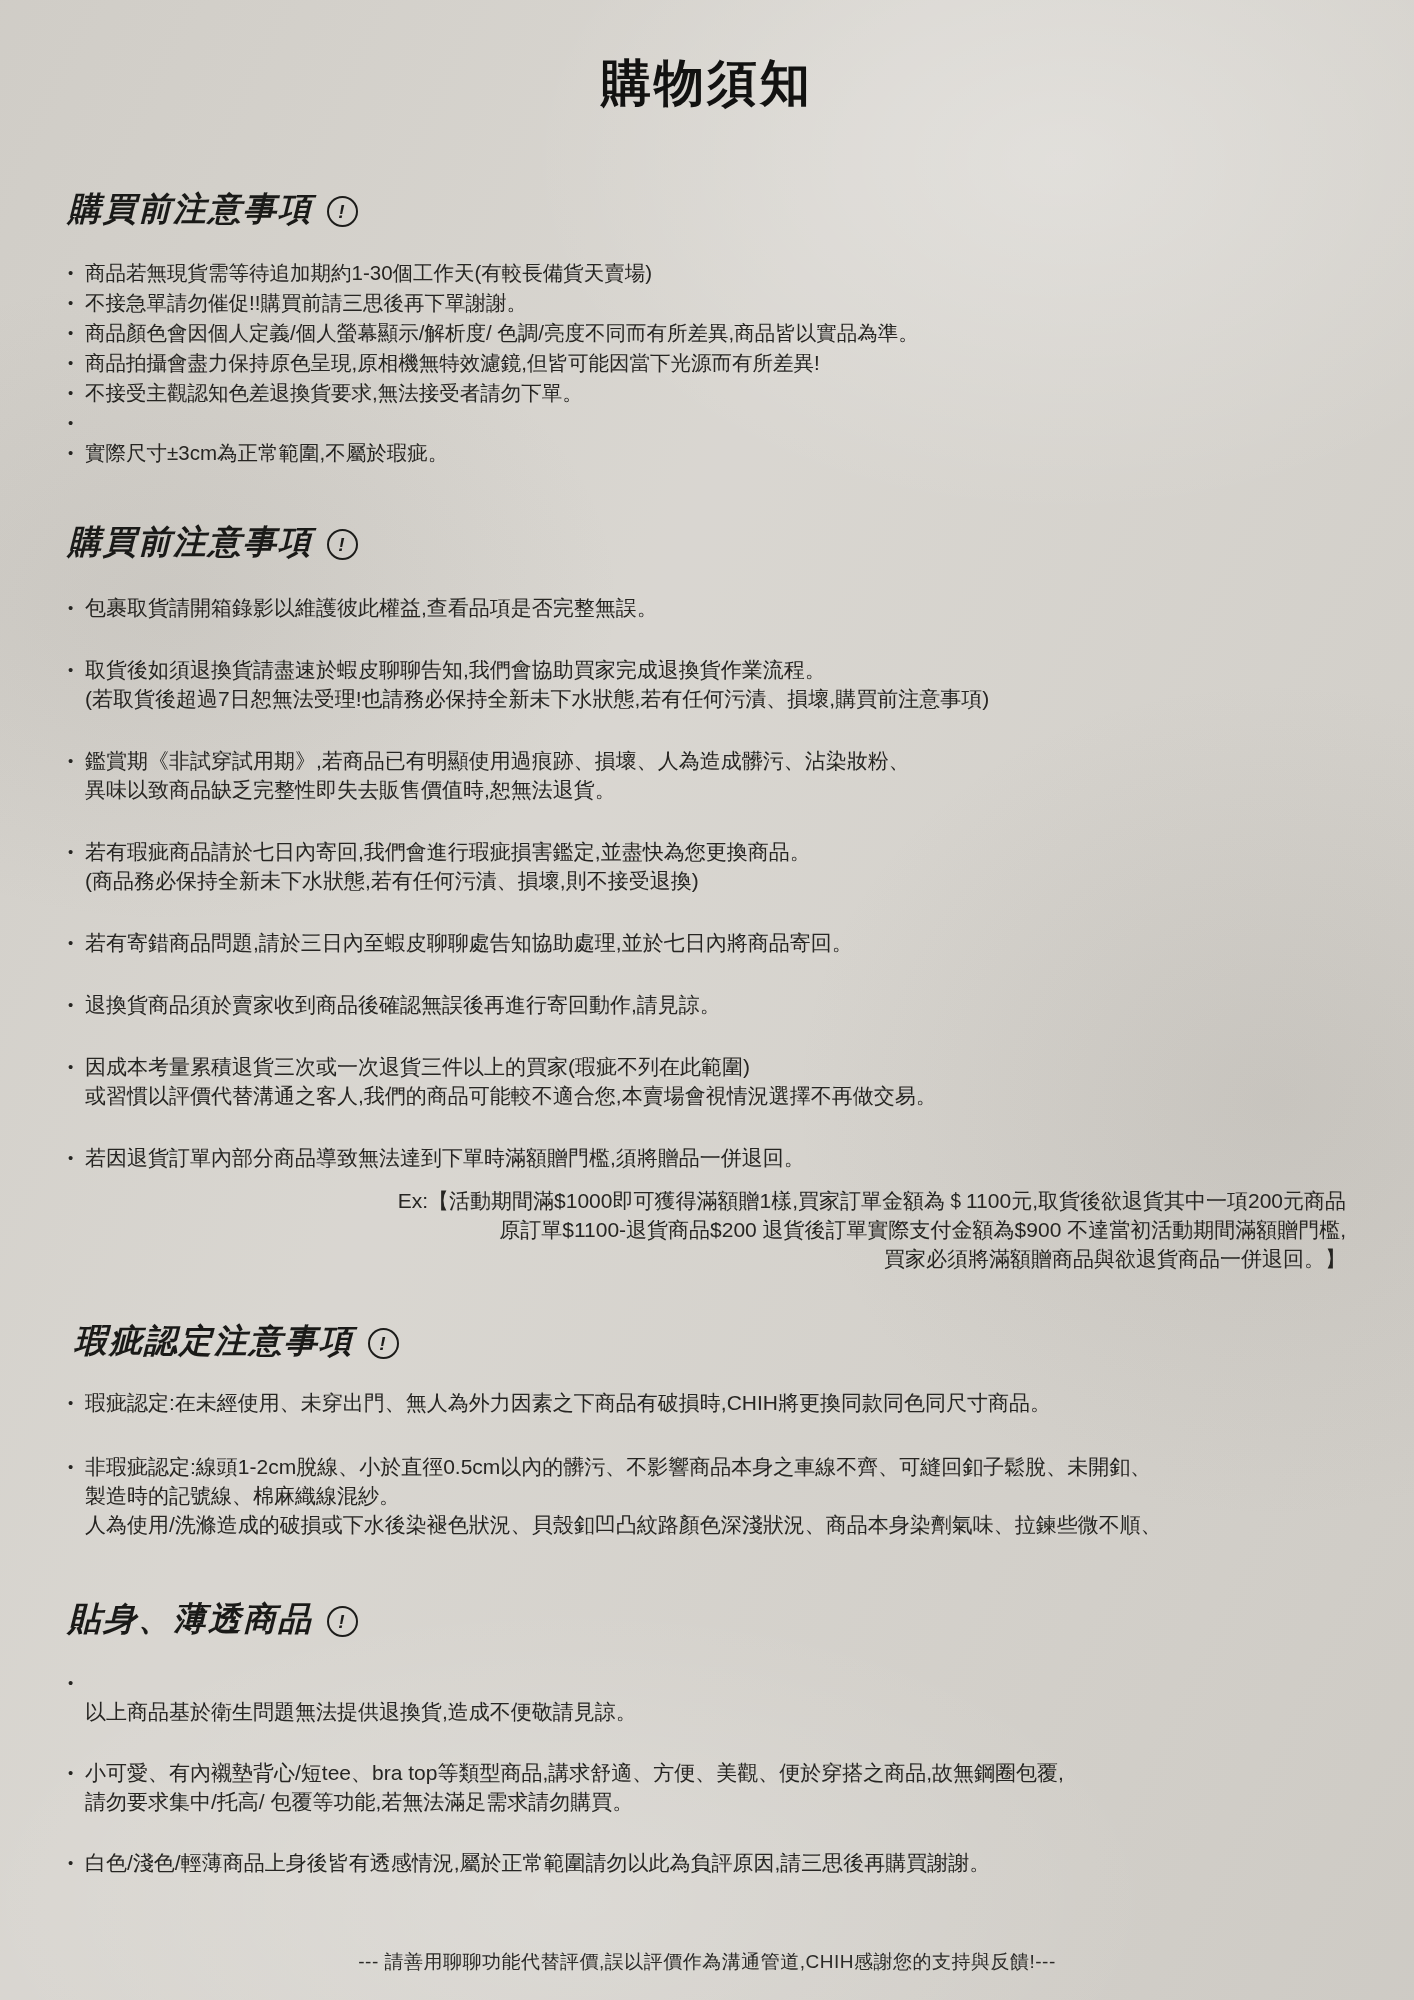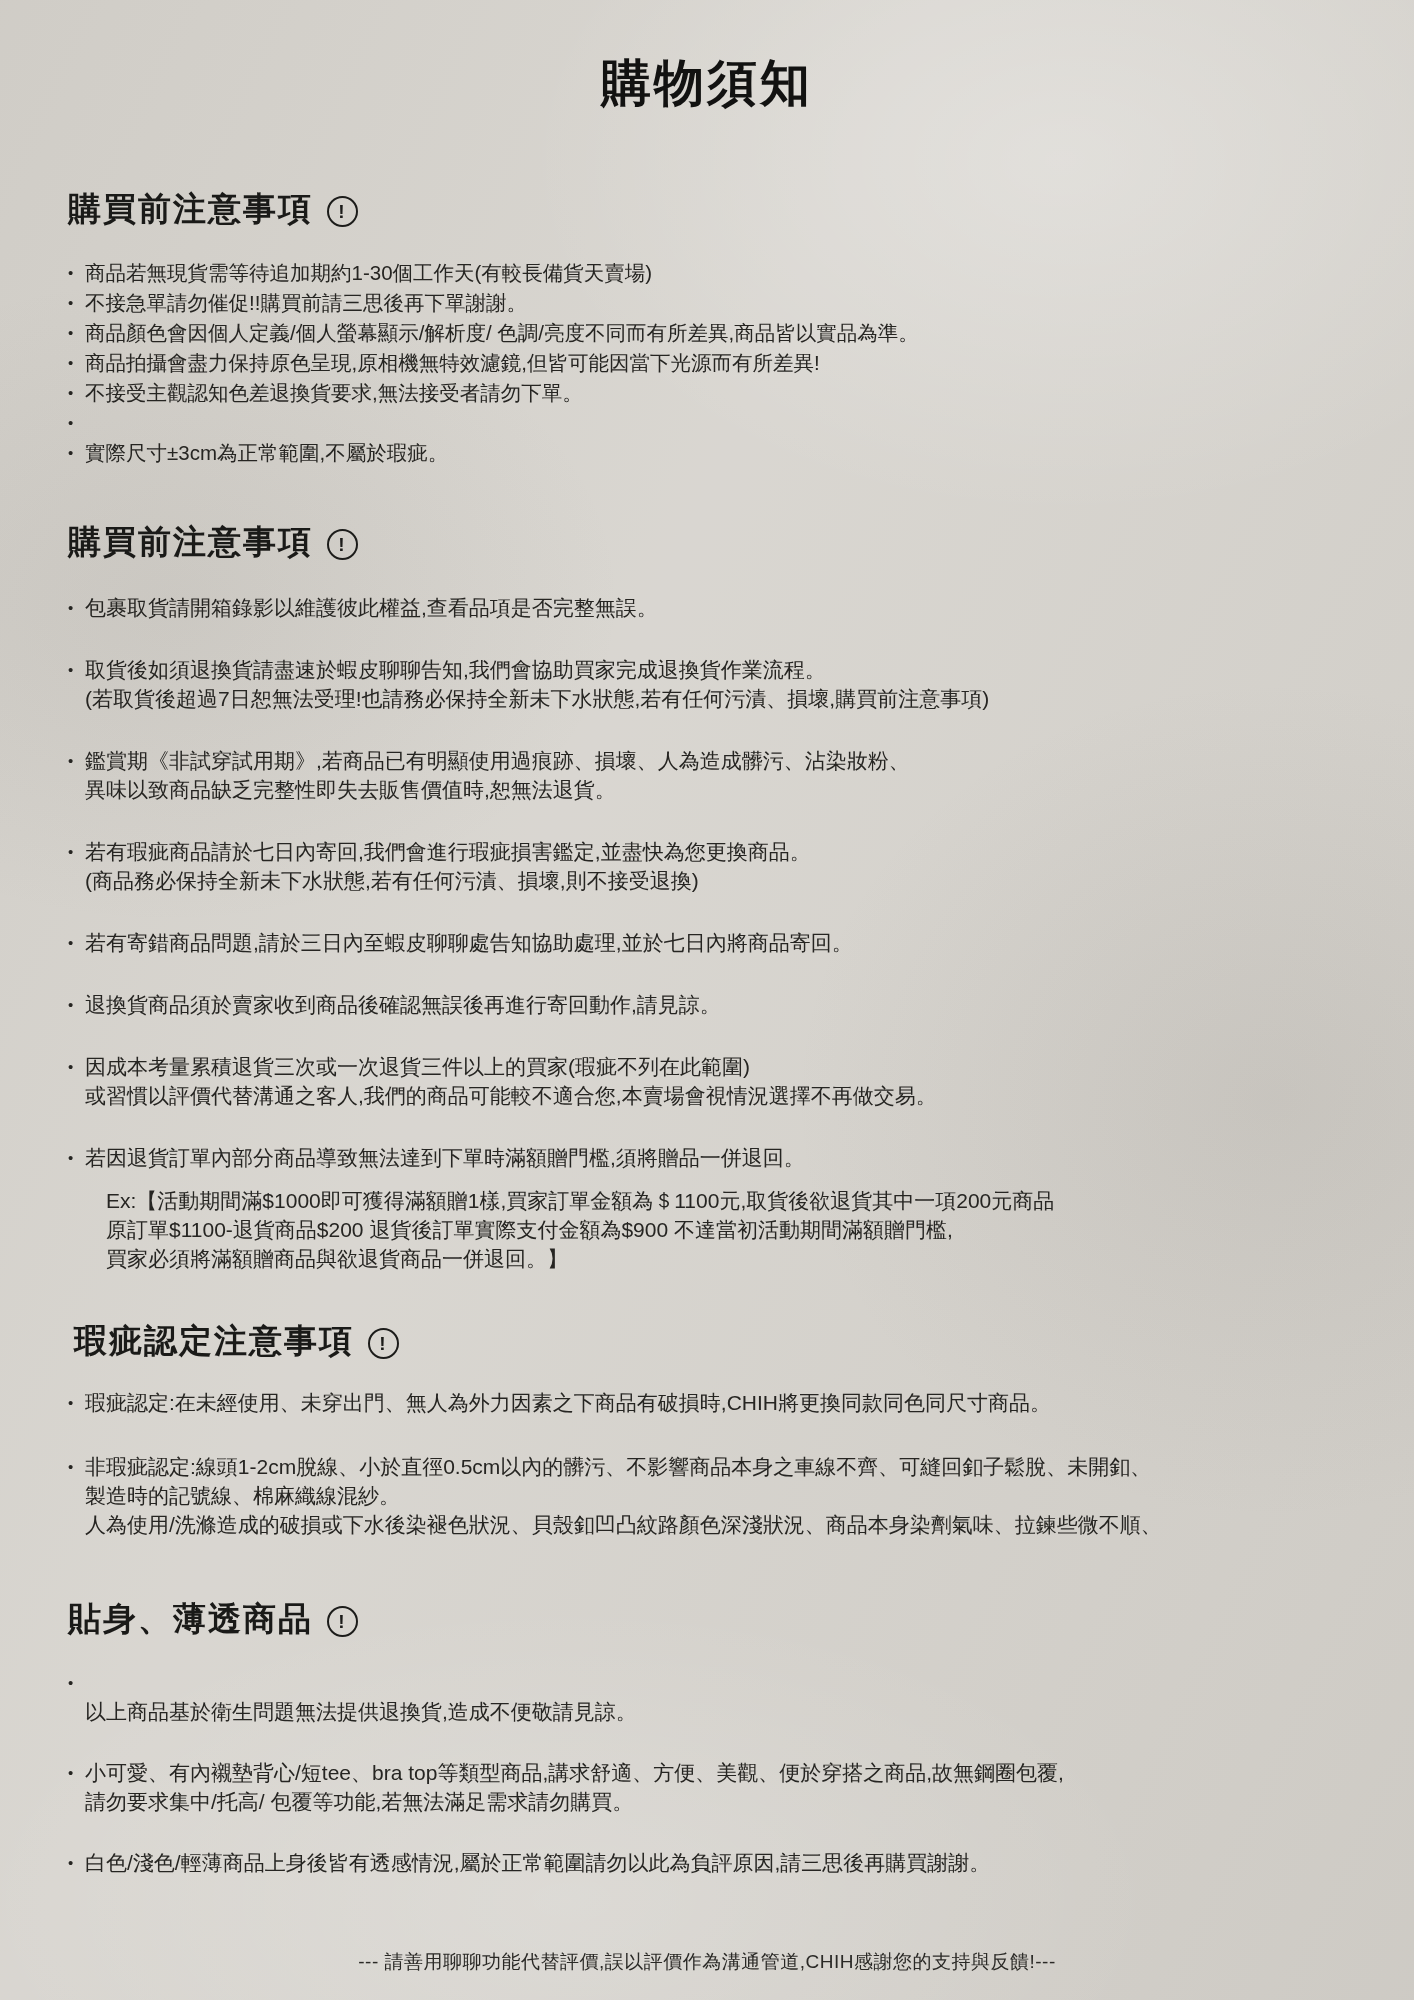--- a/index.html
+++ b/index.html
@@ -16,42 +16,42 @@
       linear-gradient(115deg, rgba(110,105,98,0.06) 0%, rgba(255,255,255,0.08) 40%, rgba(110,105,98,0.08) 100%);
   }
   .page{padding:0 68px;}
   .doc-title{
     margin:0;padding-top:50px;
     text-align:center;
     font-size:50px;font-weight:900;letter-spacing:3px;color:#121211;
   }
   .sec-heading{
     display:flex;align-items:center;gap:12px;
-    margin:0;font-size:33px;font-weight:900;letter-spacing:2px;color:#1a1a18;
+    margin:0;font-size:33px;font-weight:900;letter-spacing:2px;color:#1a1a18;font-style:italic;
   }
   .h-s1{margin-top:70px;}
   .h-s2{margin-top:52px;}
   .h-s3{margin-top:46px;padding-left:6px;text-align:right;}
   .h-s4{margin-top:58px;}
   .alert-circle{
     flex:0 0 auto;
     width:27px;height:27px;border:2.5px solid #1c1c1a;border-radius:50%;
     display:inline-flex;align-items:center;justify-content:center;
     font-size:19px;font-weight:800;line-height:1;color:#1c1c1a;
     margin-left:2px;margin-top:3px;
   }
   .list{margin:0;padding:0;}
   .item{margin:0;}
   .line{display:flex;align-items:flex-start;}
   .bullet{
     flex:0 0 17px;width:17px;display:inline-block;
     font-size:15px;line-height:inherit;color:#262522;
   }
   .line.cont{padding-left:17px;display:block;}
-  .line.ex{padding-left:38px;display:block;}
+  .line.ex{padding-left:38px;display:block;text-align:right;}
   .txt{display:inline;}
   
   .list-s1{margin-top:26px;font-size:20.5px;line-height:30px;}
   .list-s1 .item{margin:0;}
   
   .list-s2{margin-top:28px;font-size:21px;line-height:29px;}
   .list-s2 .item{margin-bottom:33px;}
   .list-s2 .item:last-child{margin-bottom:0;}
   .ex-block{margin-top:14px;}
   

